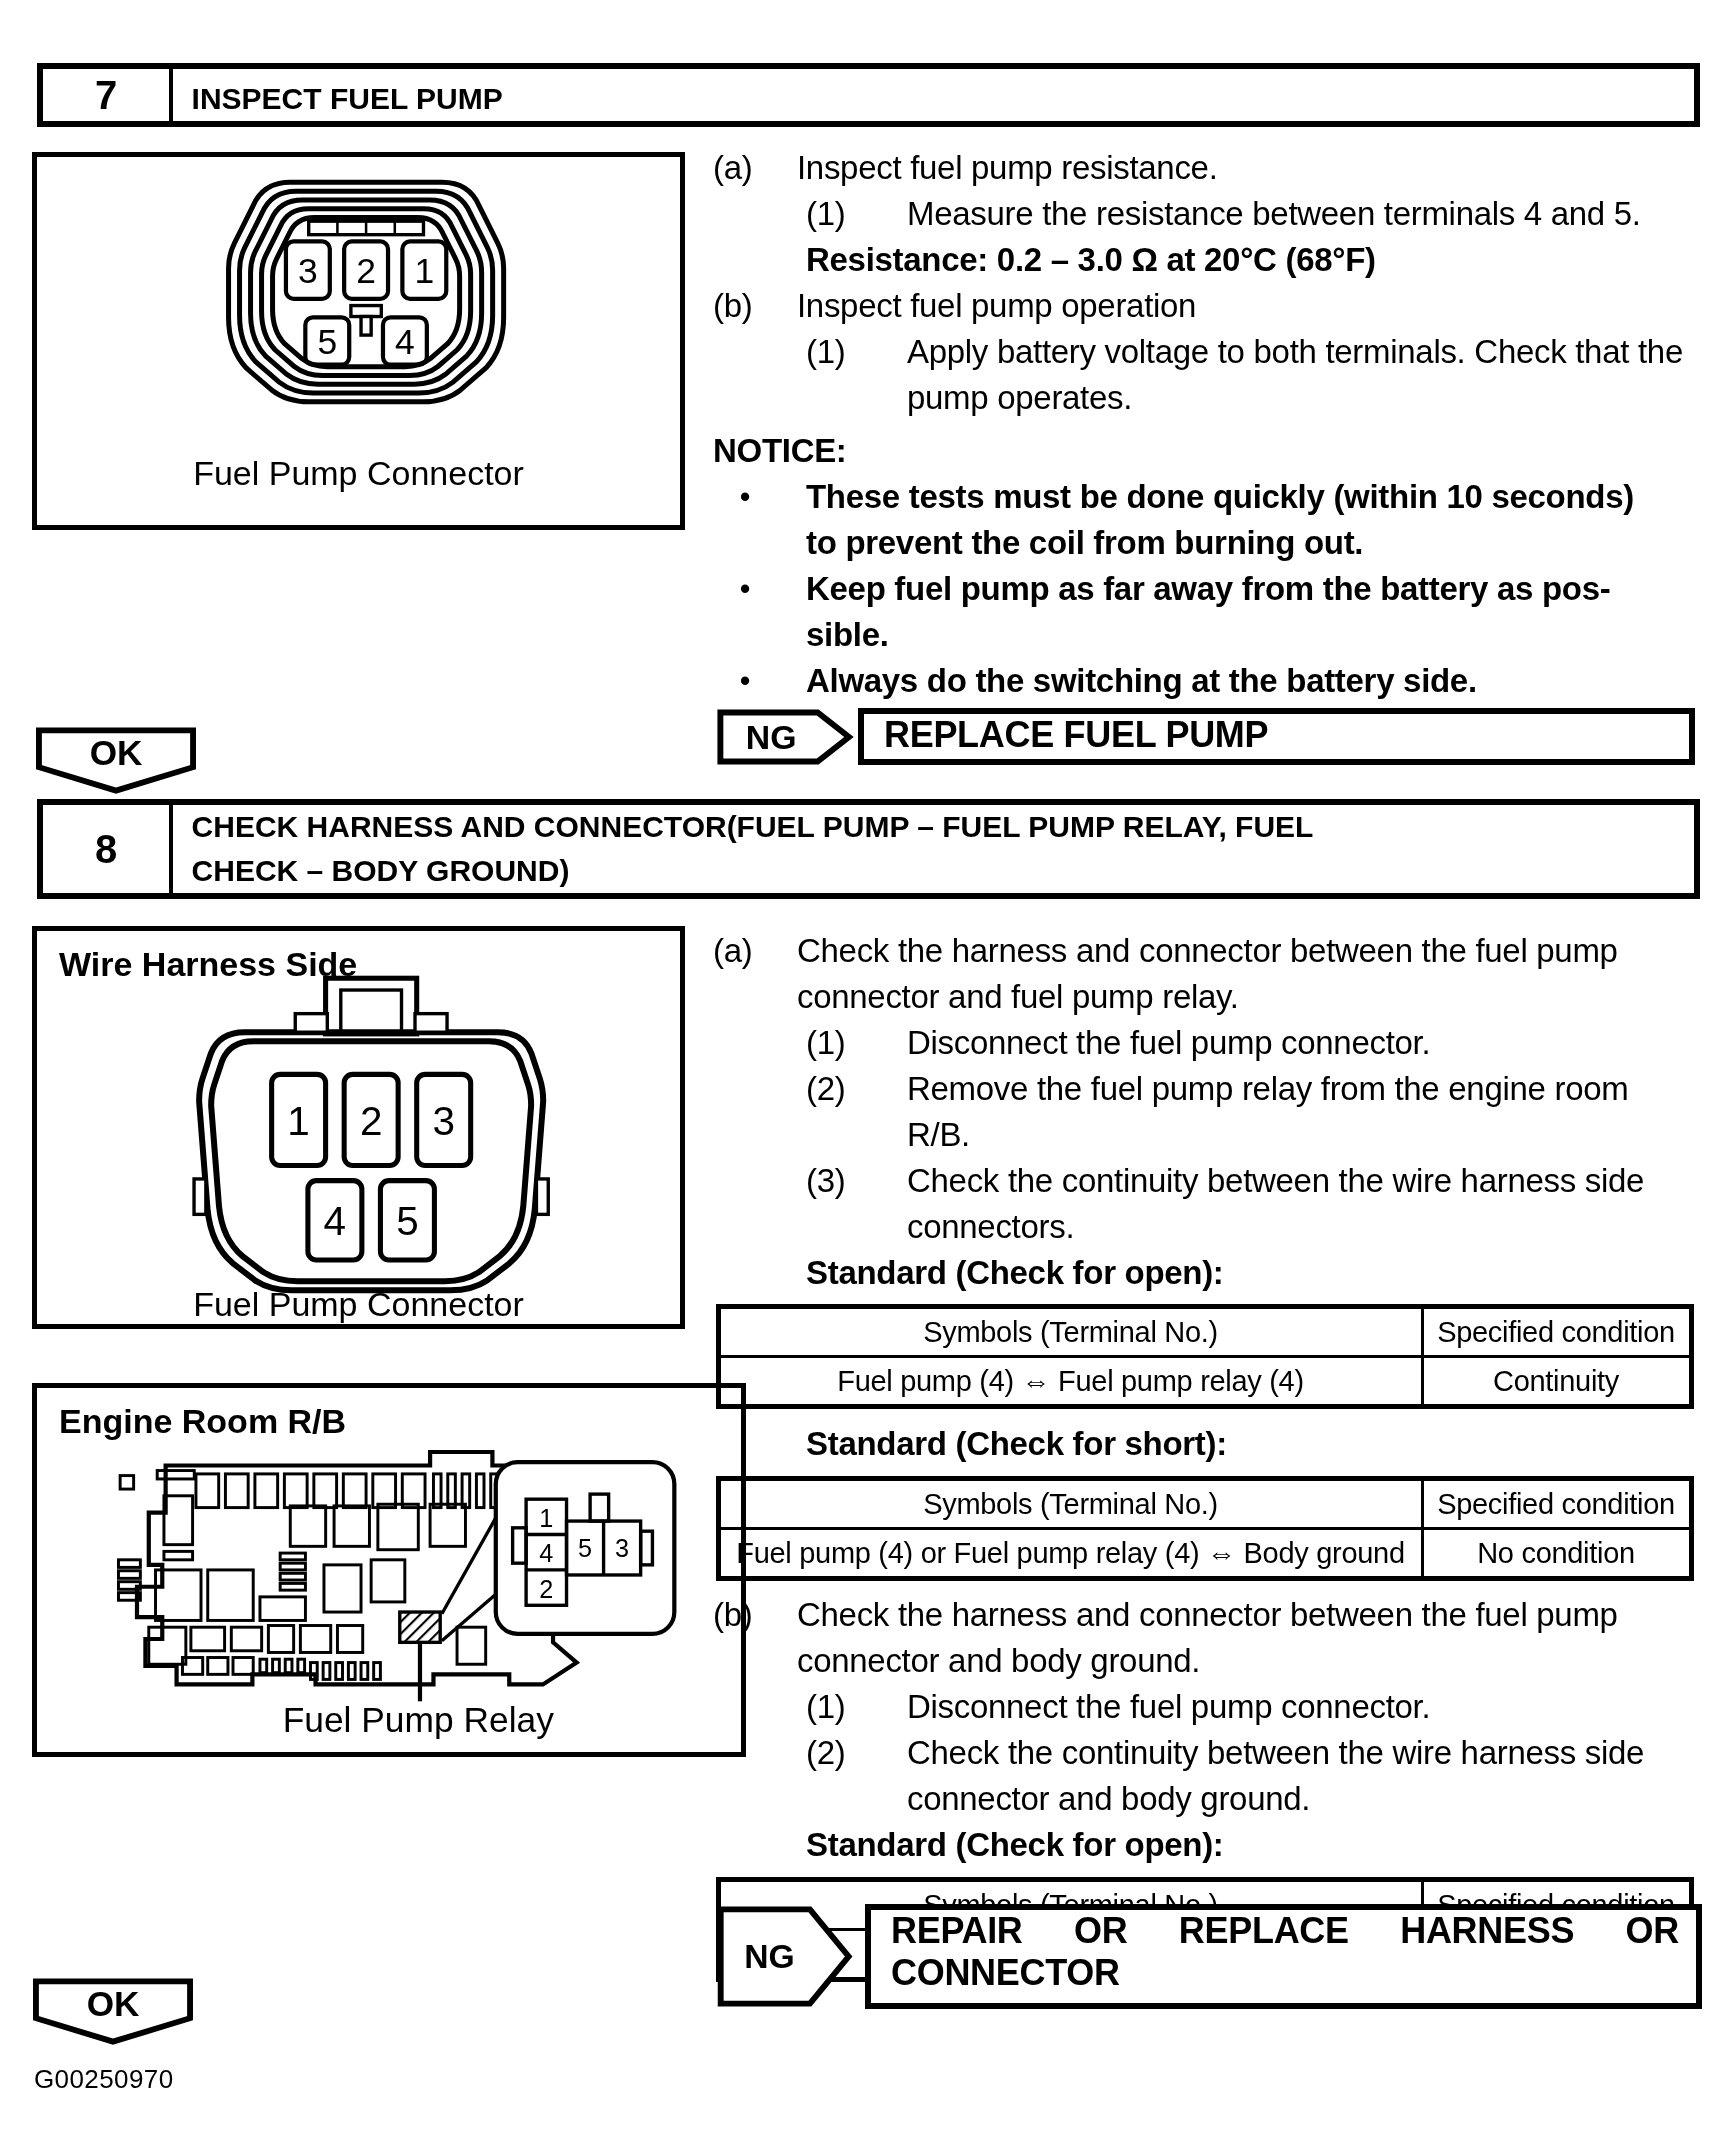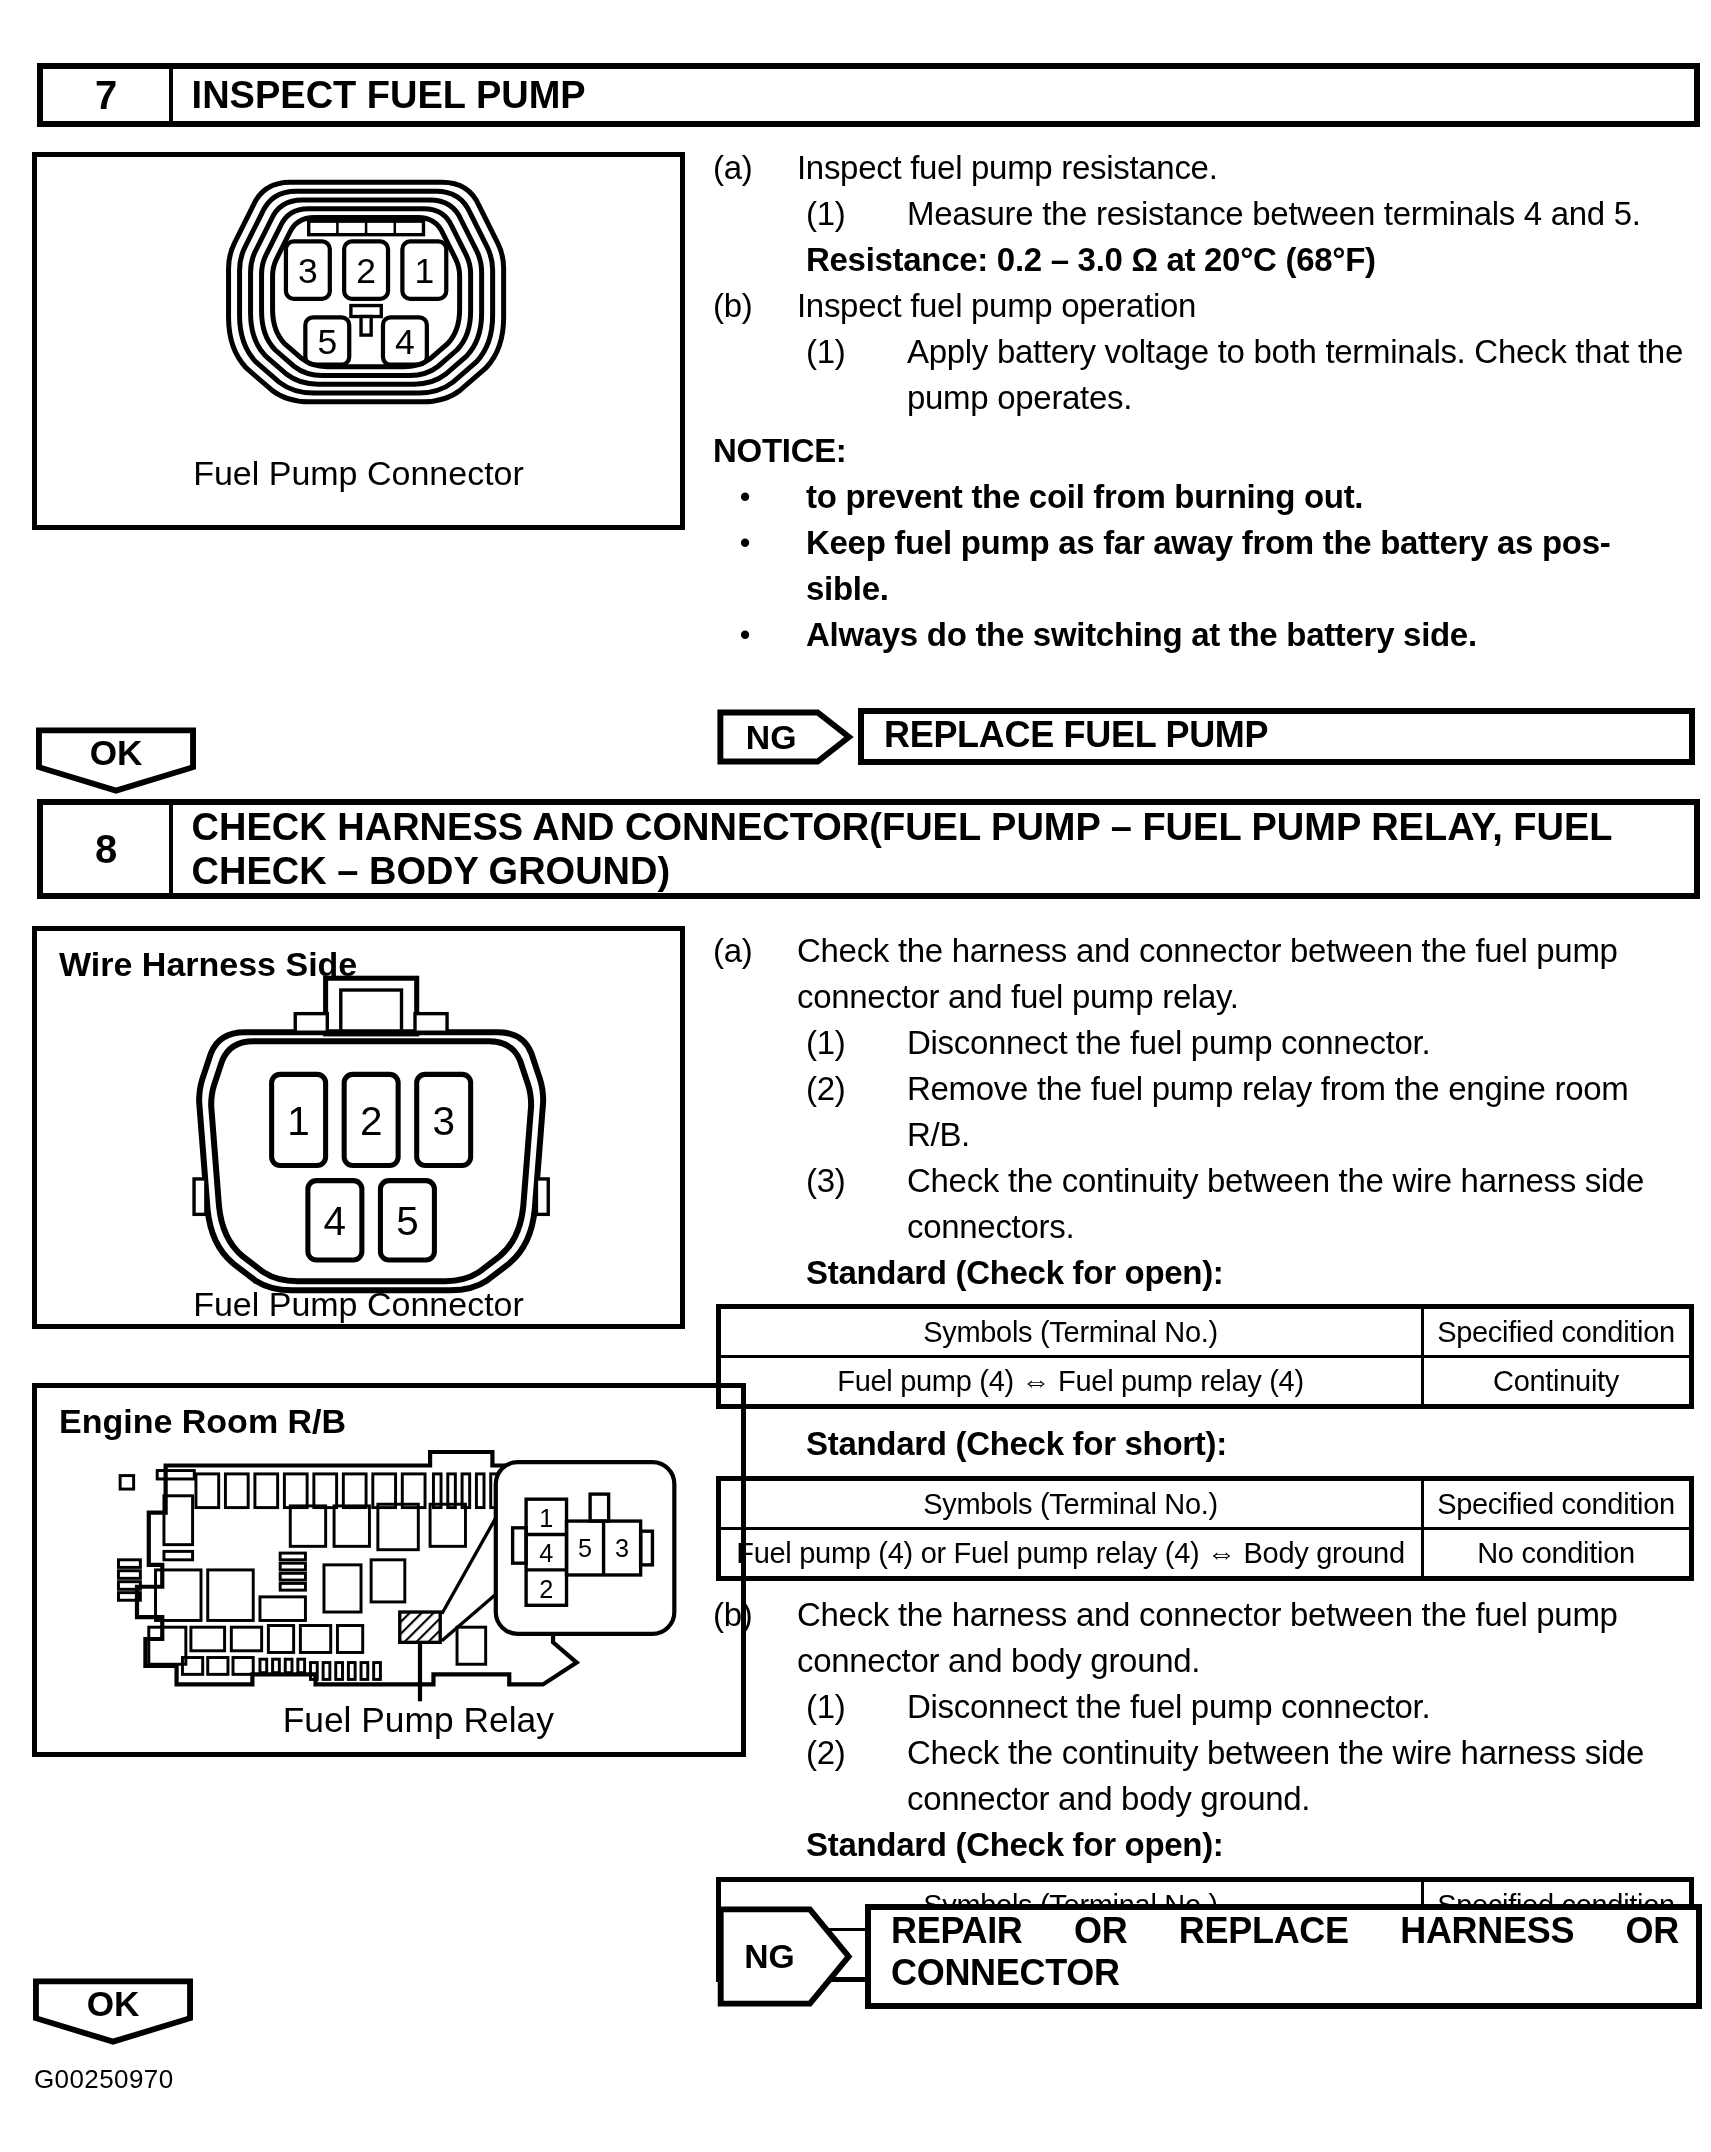--- a/index.html
+++ b/index.html
@@ -1,22 +1,22 @@
 <!DOCTYPE html>
 <html style="font-size:13.5px"><head>
 <meta charset="utf-8">
 <style>
   html,body{margin:0;padding:0;background:#e8e8e8;}
   .page{position:relative;width:1711px;height:2152px;background:#ffffff;color:#000;
         font-family:"Liberation Sans", sans-serif;overflow:hidden;}
   .stepbox{position:absolute;border:6.7px solid #000;box-sizing:border-box;display:flex;background:#fff;}
   .stepnum{width:126px;flex:none;border-right:4.2px solid #000;display:flex;align-items:center;justify-content:center;
            font-weight:bold;font-size:40px;}
-  .steptitle{flex:1;padding-left:18.6px;font-weight:bold;font-size:38px;line-height:44px;
-             display:flex;flex-direction:column;justify-content:center;}
+  .steptitle{flex:1;padding-left:18.6px;font-weight:bold;font-size:30px;line-height:44px;
+             display:flex;flex-direction:column;justify-content:flex-end;}
   .hdr7{left:37px;top:63px;width:1663px;height:64px;}
   .hdr8{left:37px;top:799px;width:1663px;height:100px;}
 
   .figbox{position:absolute;border:5px solid #000;box-sizing:border-box;background:#fff;}
   .fb1{left:32px;top:152px;width:653px;height:378px;}
   .fb2{left:32px;top:926px;width:653px;height:403px;}
   .fb3{left:32px;top:1383px;width:714px;height:374px;}
   .figsvg{position:absolute;left:0;top:0;}
   .figlabel{position:absolute;left:22px;top:13.5px;font-weight:bold;font-size:34px;}
   .figcaption{position:absolute;left:0;right:0;text-align:center;font-size:34px;}
@@ -116,20 +116,21 @@
       <span class="tx">Inspect fuel pump operation</span>
     </div>
     <div class="r2">
       <span class="mk">(1)</span>
       <span class="tx">Apply battery voltage to both terminals. Check that the pump operates.</span>
     </div>
     <div class="noticehead">NOTICE:</div>
     <div class="brow">
       <span class="dot">•</span>
       <span class="btx">
+        <div>These tests must be done quickly (within 10 seconds)</div>
         <div>to prevent the coil from burning out.</div>
       </span>
     </div>
     <div class="brow">
       <span class="dot">•</span>
       <span class="btx">
         <div>Keep fuel pump as far away from the battery as pos-</div>
         <div>sible.</div>
       </span>
     </div>

